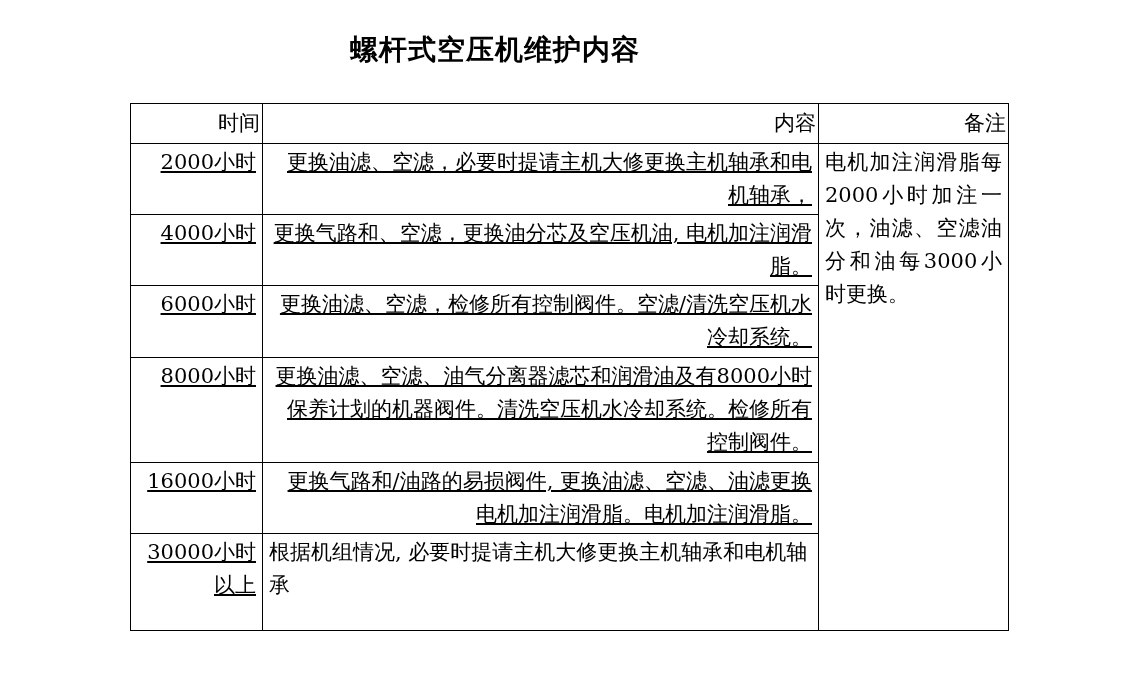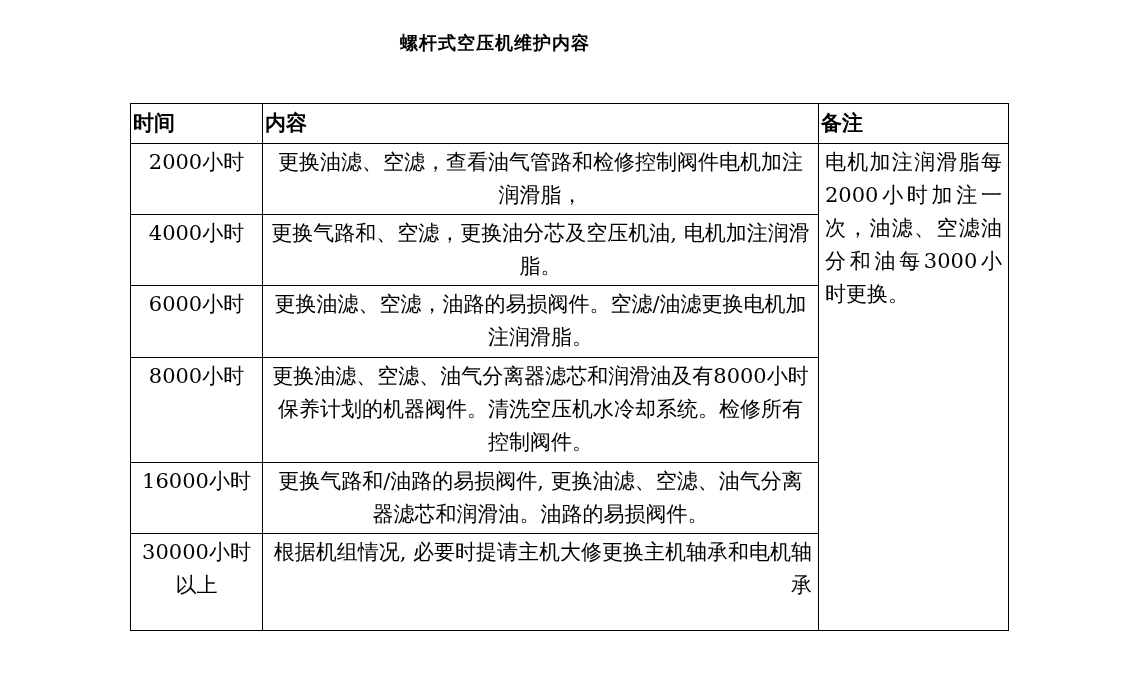--- a/index.html
+++ b/index.html
@@ -10,21 +10,21 @@
     overflow: hidden;
     font-family: "DejaVu Serif", "Liberation Serif", serif;
     color: #000000;
   }
   .doc-title {
     position: absolute;
     left: 130px;
     top: 31px;
     width: 730px;
     text-align: center;
-    font-size: 18px;
+    font-size: 28px;
     font-weight: bold;
     letter-spacing: 1px;
   }
   table.maint-table {
     position: absolute;
     left: 130px;
     top: 103px;
     width: 878px;
     border-collapse: collapse;
     table-layout: fixed;
@@ -41,65 +41,65 @@
   col.c-time   { width: 132px; }
   col.c-content{ width: 556px; }
   col.c-remark { width: 190px; }
   tr.hdr       { height: 40px; }
   tr.r0 { height: 61px; }
   tr.r1 { height: 71px; padding-left: 24px; }
   tr.r2 { height: 72px; margin-top: 28px; }
   tr.r3 { height: 105px; }
   tr.r4 { height: 71px; }
   tr.r5 { height: 97px; }
-  .cell-center { text-align: center; }
-  .cell-left   { text-align: right; }
+  .cell-center { text-align: right; text-decoration: underline; }
+  .cell-left   { text-align: left; }
   .cell-remark {
     text-align: justify;
     padding: 2px 7px;
     margin-top: 40px;
   }
-  tr.hdr th { vertical-align: middle; text-align: left; padding: 2px; font-weight: bold; }
+  tr.hdr th { vertical-align: middle; text-align: right; padding: 2px; }
 </style>
 </head>
 <body>
 
 <div class="doc-title">螺杆式空压机维护内容</div>
 
 <table class="maint-table">
   <colgroup>
     <col class="c-time">
     <col class="c-content">
     <col class="c-remark">
   </colgroup>
   <tbody>
     <tr class="hdr">
       <th>时间</th>
       <th>内容</th>
       <th>备注</th>
     </tr>
     <tr class="r0">
       <td class="cell-center">2000小时</td>
-      <td class="cell-center">更换油滤、空滤，查看油气管路和检修控制阀件电机加注润滑脂，</td>
+      <td class="cell-center">更换油滤、空滤，必要时提请主机大修更换主机轴承和电机轴承，</td>
       <td class="cell-remark" rowspan="6">电机加注润滑脂每2000小时加注一次，油滤、空滤油分和油每3000小时更换。</td>
     </tr>
     <tr class="r1">
       <td class="cell-center">4000小时</td>
       <td class="cell-center">更换气路和、空滤，更换油分芯及空压机油, 电机加注润滑脂。</td>
     </tr>
     <tr class="r2">
       <td class="cell-center">6000小时</td>
-      <td class="cell-center">更换油滤、空滤，油路的易损阀件。空滤/油滤更换电机加注润滑脂。</td>
+      <td class="cell-center">更换油滤、空滤，检修所有控制阀件。空滤/清洗空压机水冷却系统。</td>
     </tr>
     <tr class="r3">
       <td class="cell-center">8000小时</td>
       <td class="cell-center">更换油滤、空滤、油气分离器滤芯和润滑油及有8000小时保养计划的机器阀件。清洗空压机水冷却系统。检修所有控制阀件。</td>
     </tr>
     <tr class="r4">
       <td class="cell-center">16000小时</td>
-      <td class="cell-center">更换气路和/油路的易损阀件, 更换油滤、空滤、油气分离器滤芯和润滑油。油路的易损阀件。</td>
+      <td class="cell-center">更换气路和/油路的易损阀件, 更换油滤、空滤、油滤更换电机加注润滑脂。电机加注润滑脂。</td>
     </tr>
     <tr class="r5">
       <td class="cell-center">30000小时以上</td>
       <td class="cell-left">根据机组情况, 必要时提请主机大修更换主机轴承和电机轴承</td>
     </tr>
   </tbody>
 </table>
 
 </body></html>

